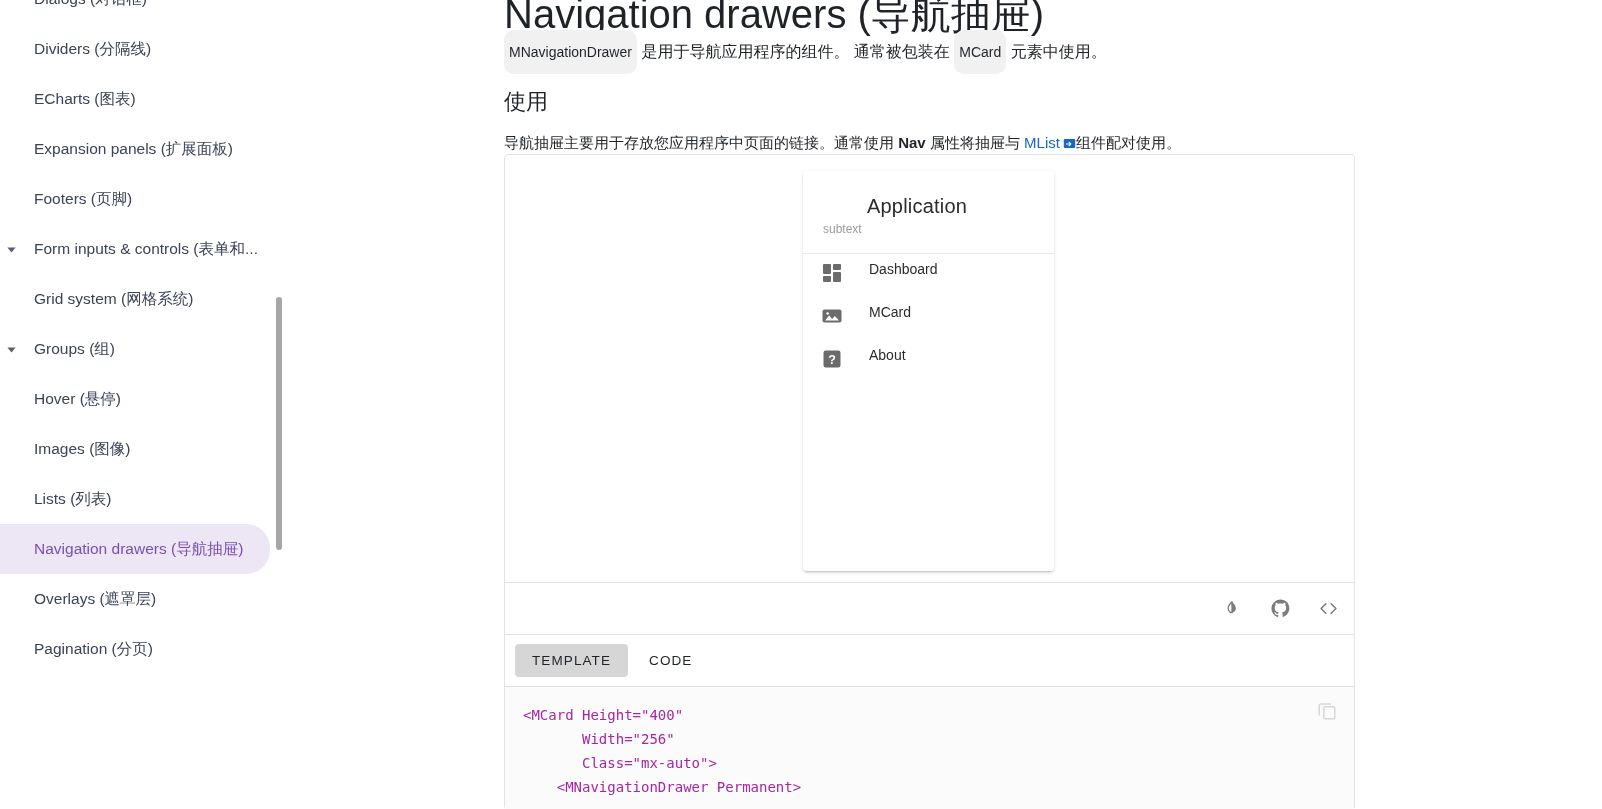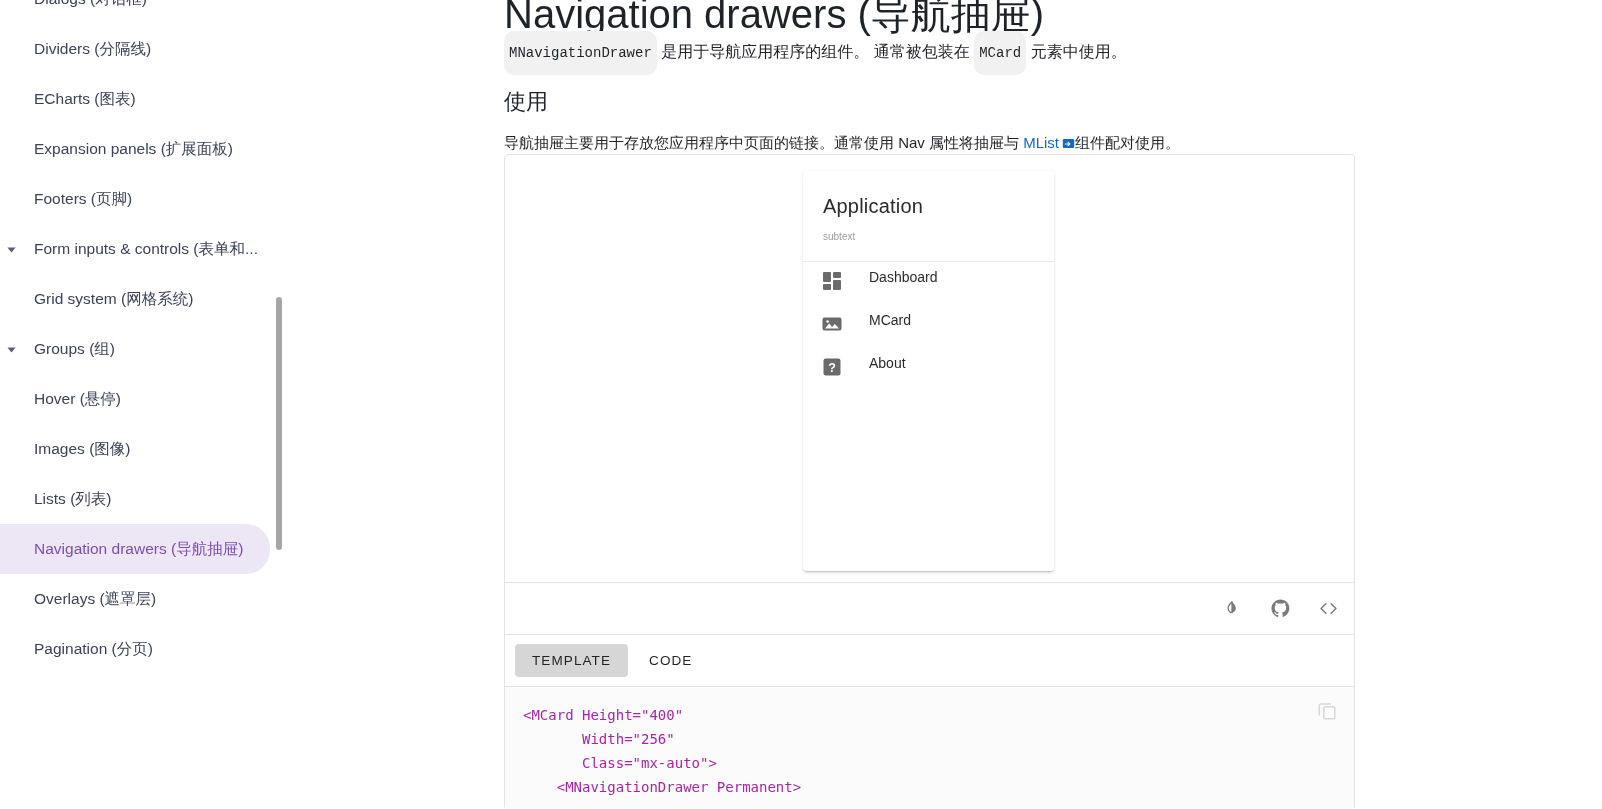--- a/index.html
+++ b/index.html
@@ -84,21 +84,21 @@
   .intro-para {
     position: absolute;
     left: 214px;
     top: 23px;
     font-size: 16px;
     line-height: 26px;
     color: #1f2328;
     white-space: nowrap;
   }
   code.inline {
-    font-family: Liberation Mono, monospace;
+    font-family: Liberation Sans, sans-serif;
     font-size: 14px;
     background: #f1f1f2;
     color: #1f2328;
     padding: 14px 5px;
     border-radius: 10px;
   }
 
   .section-title {
     position: absolute;
     left: 214px;
@@ -111,21 +111,21 @@
 
   .usage-para {
     position: absolute;
     left: 214px;
     top: 116px;
     font-size: 15px;
     line-height: 24px;
     color: #1f2328;
     white-space: nowrap;
   }
-  .usage-para b { font-weight: 400; }
+  .usage-para b { font-weight: 700; }
   .ext-link { color: #1668c1; text-decoration: none; font-weight: 500; }
   .ext-icon {
     display: inline-block;
     vertical-align: -2px;
     margin-left: 3px;
     width: 13px; height: 13px;
   }
 
   
   .example-card {
@@ -161,26 +161,27 @@
   .drawer-header {
     padding: 22px 20px 14px 20px;
     border-bottom: 1px solid #e8e8e8;
   }
   .drawer-title {
     font-size: 20px;
     font-weight: 500;
     color: #2b2b2b;
     line-height: 26px;
     letter-spacing: .2px;
+    margin-left: 44px;
   }
   .drawer-subtitle {
-    font-size: 10px;
+    font-size: 12px;
     color: #9b9b9b;
     line-height: 20px;
-    margin-top: 8px;
+    margin-top: 0;
   }
   .drawer-list { padding: 8px 0 0 0; }
   .drawer-item {
     display: flex;
     align-items: flex-start;
     height: 43px;
     padding-left: 18px;
     cursor: pointer;
   }
   .drawer-item .d-icon {

